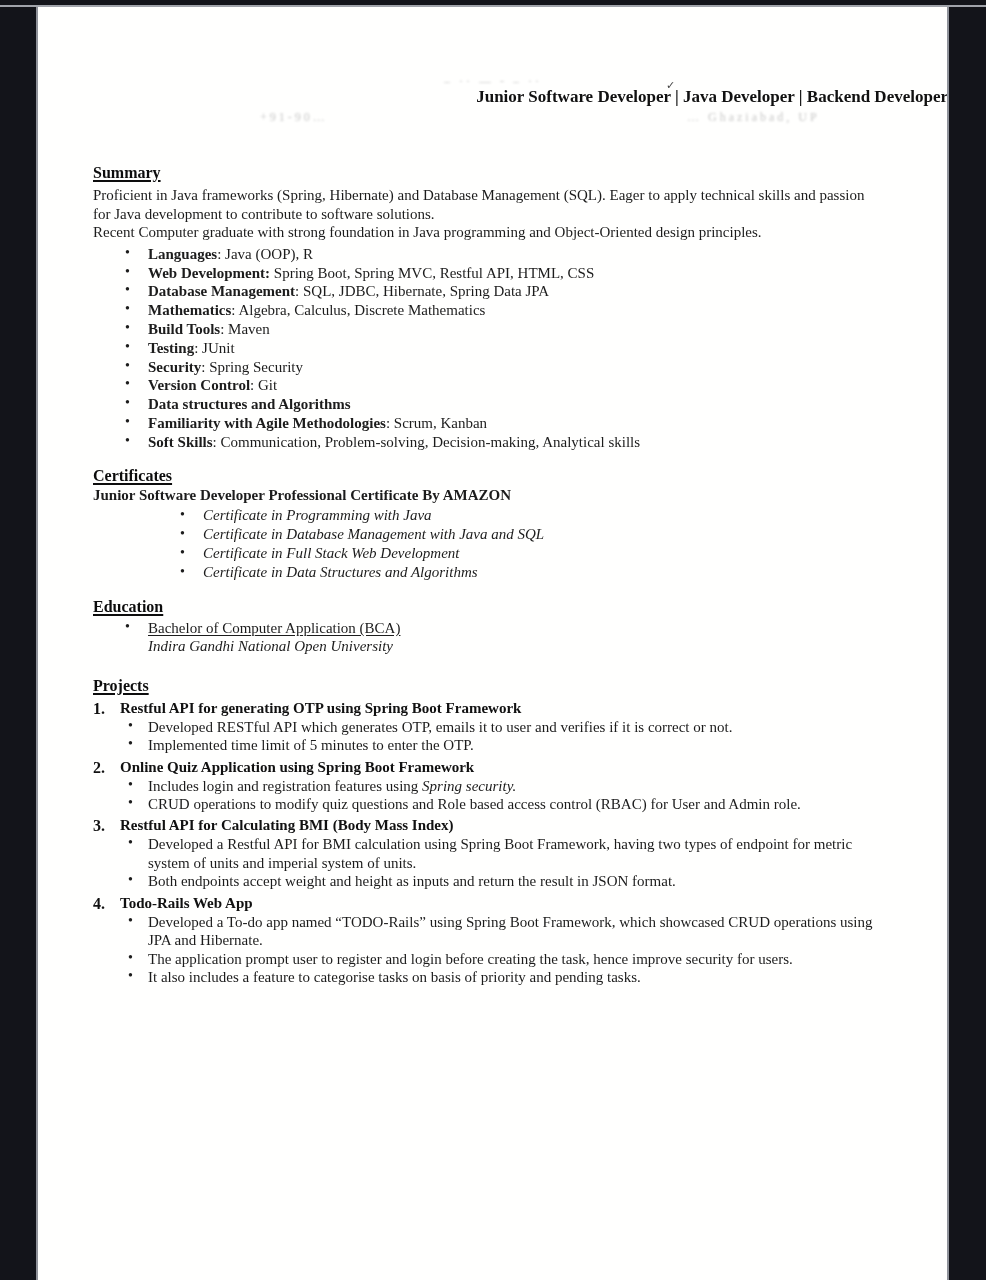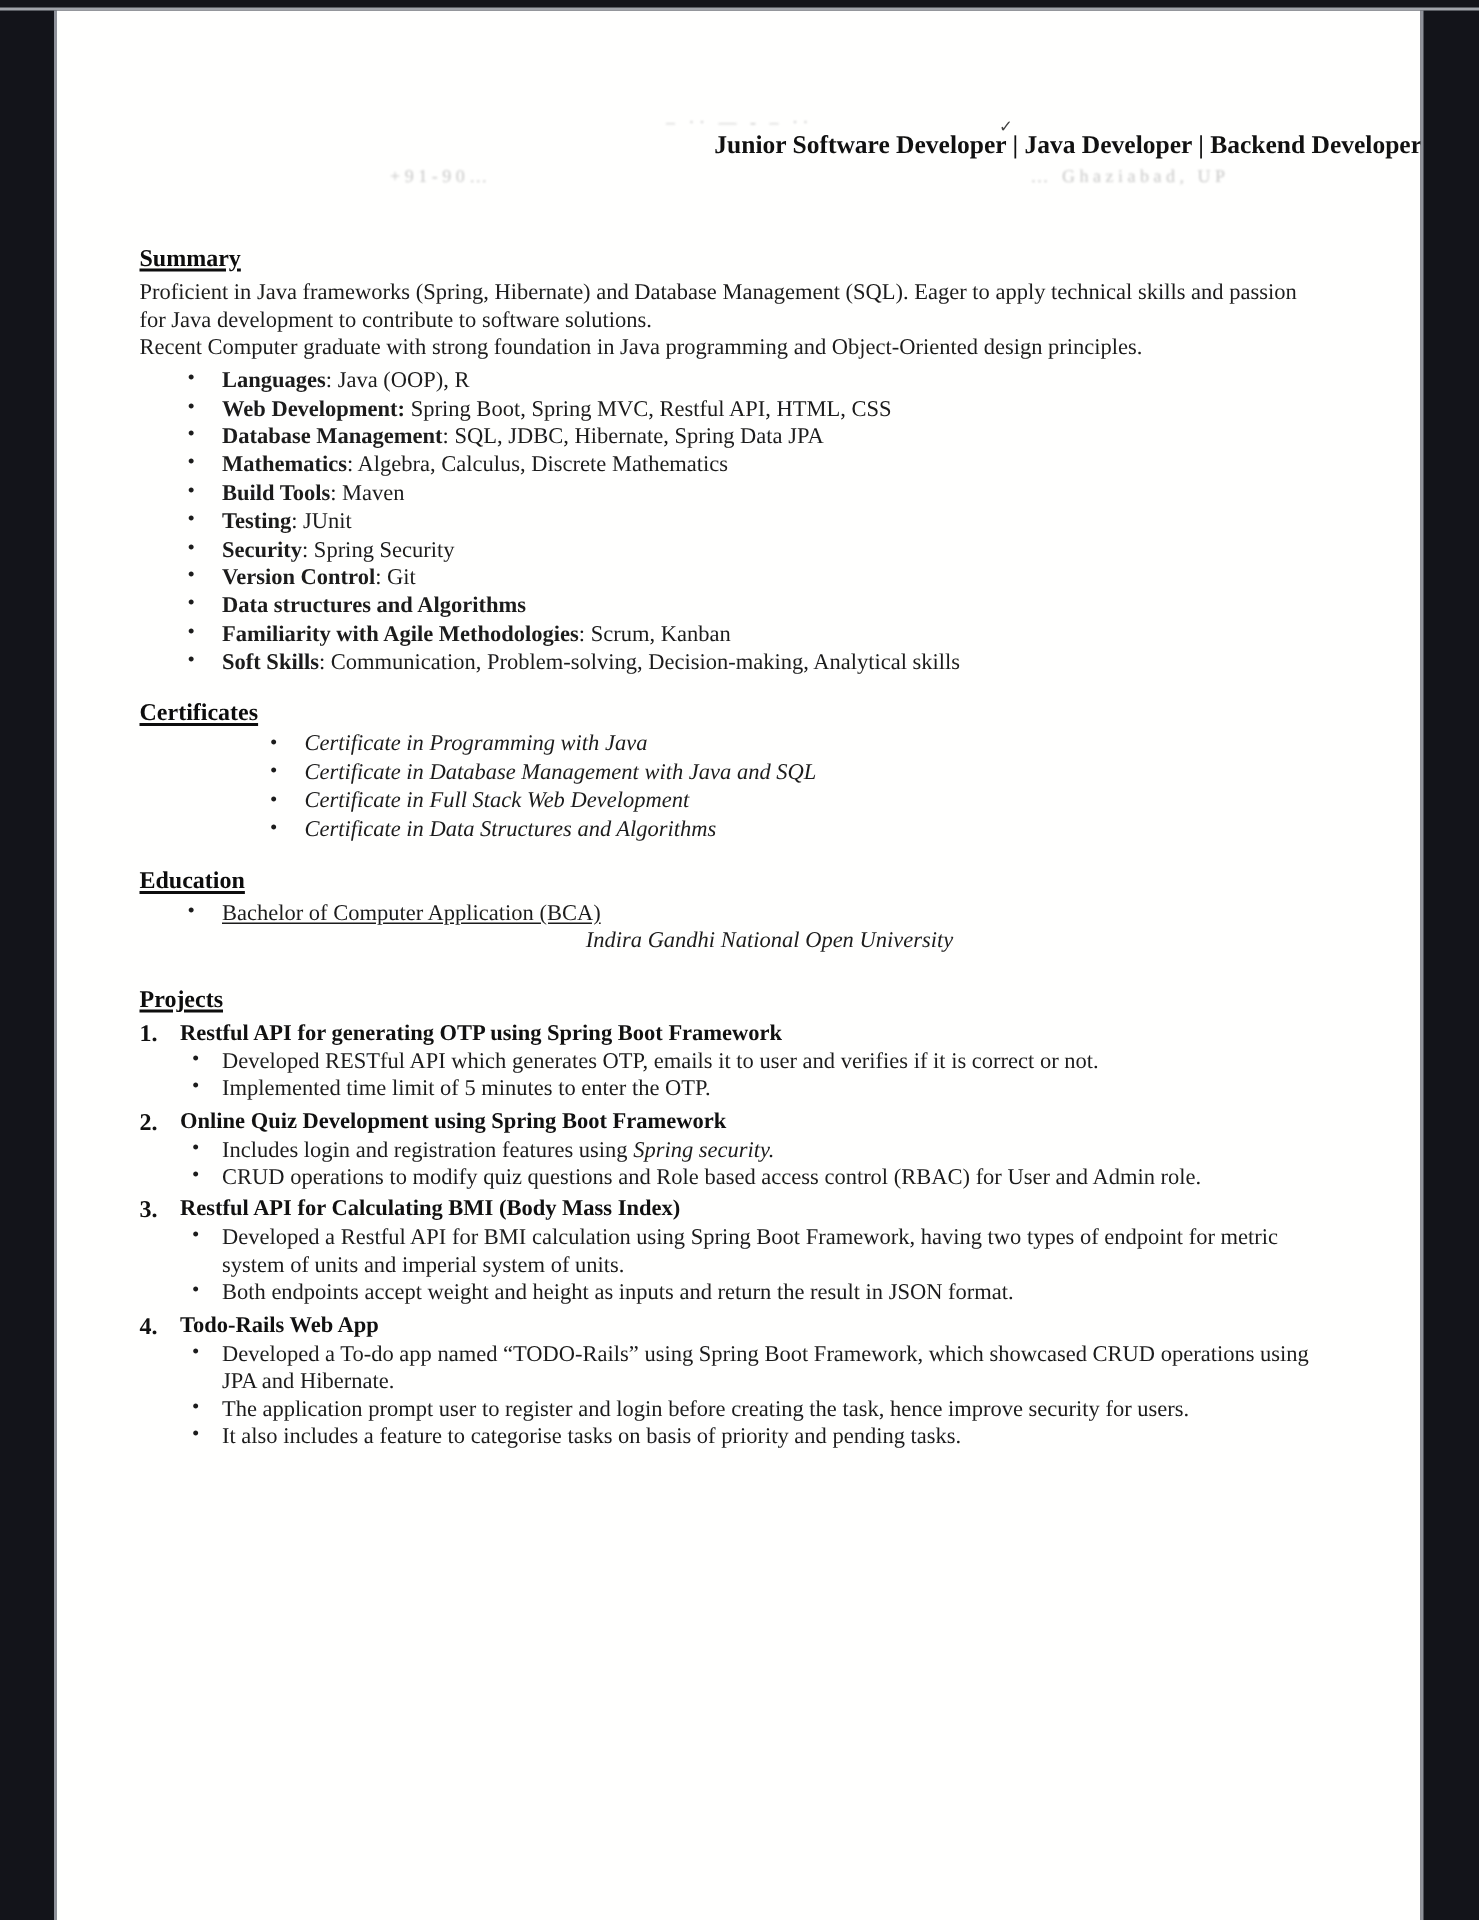--- a/index.html
+++ b/index.html
@@ -64,21 +64,21 @@
 
   .cert-head { margin-top:14px; }
   .cert-sub { font-weight:bold; line-height:19px; }
   .cert-list { margin-top:1px; }
   .cert-item { position:relative; padding-left:110px; font-style:italic; line-height:19px; }
   .cert-item .dot { position:absolute; left:87px; top:-1px; font-style:normal; font-size:14px; }
 
   .edu-head { margin-top:15px; }
   .edu-list { margin-top:2px; }
   .edu-degree { text-decoration:underline; text-underline-offset:2px; }
-  .edu-inst { padding-left:55px; font-style:italic; line-height:19px;text-align:center; }
+  .edu-inst { padding-left:55px; font-style:italic; line-height:19px; }
 
   .proj-head { margin-top:20px; }
   .proj-list { margin-top:2px; }
   .proj-title { position:relative; padding-left:27px; font-weight:bold; line-height:19px; margin-top:2.5px; color:#111; }
   .proj-title .num { position:absolute; left:0; font-size:16px; }
   .proj-bullets .b-item { padding-left:55px; line-height:18.6px; }
   .proj-bullets .dot { left:35px; }
 </style>
 </head>
 <body>
@@ -116,20 +116,21 @@
       <li class="b-item"><span class="dot">•</span><span class="bold">Build Tools</span><span>: Maven</span></li>
       <li class="b-item"><span class="dot">•</span><span class="bold">Testing</span><span>: JUnit</span></li>
       <li class="b-item"><span class="dot">•</span><span class="bold">Security</span><span>: Spring Security</span></li>
       <li class="b-item"><span class="dot">•</span><span class="bold">Version Control</span><span>: Git</span></li>
       <li class="b-item"><span class="dot">•</span><span class="bold">Data structures and Algorithms</span><span></span></li>
       <li class="b-item"><span class="dot">•</span><span class="bold">Familiarity with Agile Methodologies</span><span>: Scrum, Kanban</span></li>
       <li class="b-item"><span class="dot">•</span><span class="bold">Soft Skills</span><span>: Communication, Problem-solving, Decision-making, Analytical skills</span></li>
     </ul>
 
     <div class="sec-head cert-head">Certificates</div>
+    <div class="cert-sub">Junior Software Developer Professional Certificate By AMAZON</div>
     <ul class="cert-list">
       <li class="cert-item"><span class="dot">•</span><span>Certificate in Programming with Java</span></li>
       <li class="cert-item"><span class="dot">•</span><span>Certificate in Database Management with Java and SQL</span></li>
       <li class="cert-item"><span class="dot">•</span><span>Certificate in Full Stack Web Development</span></li>
       <li class="cert-item"><span class="dot">•</span><span>Certificate in Data Structures and Algorithms</span></li>
     </ul>
 
     <div class="sec-head edu-head">Education</div>
     <ul class="edu-list">
       <li class="b-item"><span class="dot">•</span><span class="edu-degree">Bachelor of Computer Application (BCA)</span></li>
@@ -138,21 +139,21 @@
 
     <div class="sec-head proj-head">Projects</div>
     <div class="proj-list">
 
       <div class="proj-title"><span class="num">1.</span><span>Restful API for generating OTP using Spring Boot Framework</span></div>
       <ul class="proj-bullets">
         <li class="b-item"><span class="dot">•</span><span>Developed RESTful API which generates OTP, emails it to user and verifies if it is correct or not.</span><i></i></li>
         <li class="b-item"><span class="dot">•</span><span>Implemented time limit of 5 minutes to enter the OTP.</span><i></i></li>
       </ul>
 
-      <div class="proj-title"><span class="num">2.</span><span>Online Quiz Development using Spring Boot Framework</span></div>
+      <div class="proj-title"><span class="num">2.</span><span>Online Quiz Application using Spring Boot Framework</span></div>
       <ul class="proj-bullets">
         <li class="b-item"><span class="dot">•</span><span>Includes login and registration features using </span><i>Spring security.</i></li>
         <li class="b-item"><span class="dot">•</span><span>CRUD operations to modify quiz questions and Role based access control (RBAC) for User and Admin role.</span><i></i></li>
       </ul>
 
       <div class="proj-title"><span class="num">3.</span><span>Restful API for Calculating BMI (Body Mass Index)</span></div>
       <ul class="proj-bullets">
         <li class="b-item"><span class="dot">•</span><span>Developed a Restful API for BMI calculation using Spring Boot Framework, having two types of endpoint for metric system of units and imperial system of units.</span><i></i></li>
         <li class="b-item"><span class="dot">•</span><span>Both endpoints accept weight and height as inputs and return the result in JSON format.</span><i></i></li>
       </ul>

